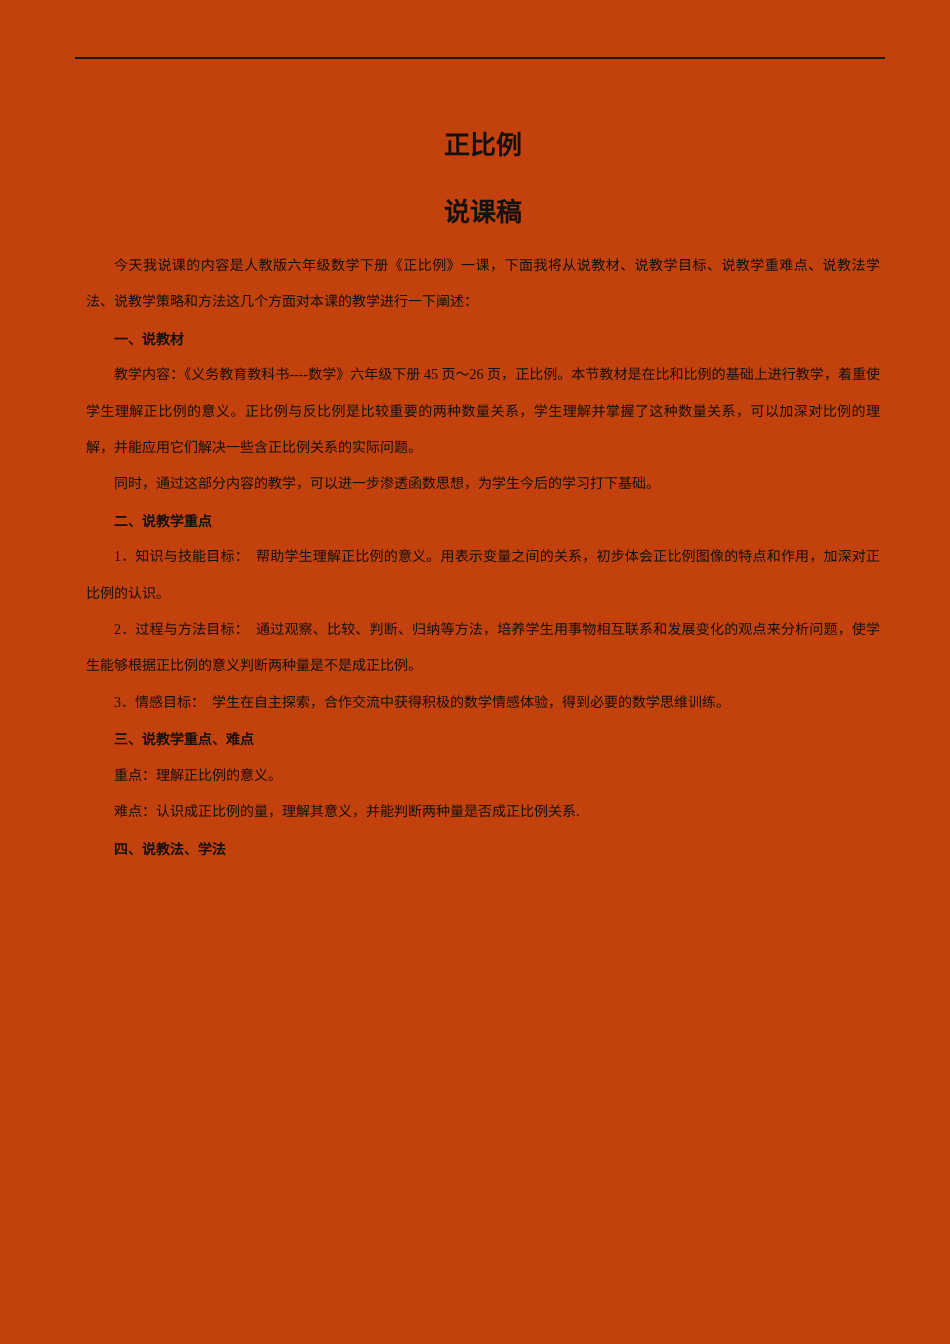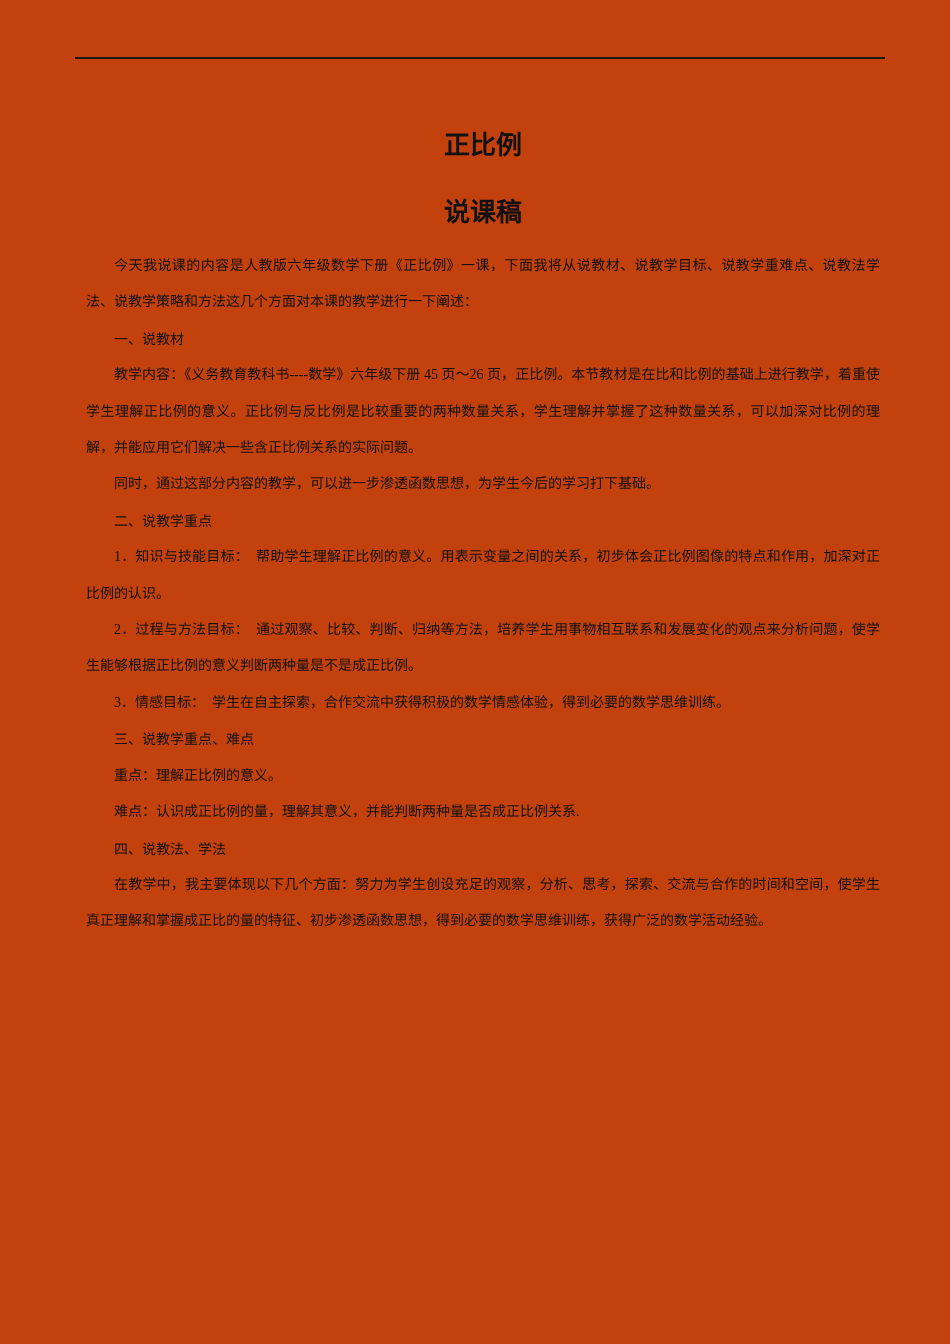--- a/index.html
+++ b/index.html
@@ -46,21 +46,21 @@
     font-size: 14px;
     line-height: 36.4px;
     text-indent: 2em;
     text-align: justify;
     text-justify: inter-ideograph;
     word-break: break-all;
     color: #111111;
   }
   .block.heading {
     font-family: "Liberation Sans", "DejaVu Sans", sans-serif;
-    font-weight: normal;
+    font-weight: bold;
     text-align: left;
   }
 </style>
 </head>
 <body>
 
 <div class="page">
   <div class="header-rule"></div>
   <div class="doc">
     <h1 class="doc-title">正比例</h1>
@@ -71,15 +71,14 @@
     <p class="block">教学内容：《义务教育教科书----数学》六年级下册 45 页～26 页，正比例。本节教材是在比和比例的基础上进行教学，着重使学生理解正比例的意义。正比例与反比例是比较重要的两种数量关系，学生理解并掌握了这种数量关系，可以加深对比例的理解，并能应用它们解决一些含正比例关系的实际问题。</p>
     <p class="block">同时，通过这部分内容的教学，可以进一步渗透函数思想，为学生今后的学习打下基础。</p>
     <p class="block heading">二、说教学重点</p>
     <p class="block">1．知识与技能目标：　帮助学生理解正比例的意义。用表示变量之间的关系，初步体会正比例图像的特点和作用，加深对正比例的认识。</p>
     <p class="block">2．过程与方法目标：　通过观察、比较、判断、归纳等方法，培养学生用事物相互联系和发展变化的观点来分析问题，使学生能够根据正比例的意义判断两种量是不是成正比例。</p>
     <p class="block">3．情感目标：　学生在自主探索，合作交流中获得积极的数学情感体验，得到必要的数学思维训练。</p>
     <p class="block heading">三、说教学重点、难点</p>
     <p class="block">重点：理解正比例的意义。</p>
     <p class="block">难点：认识成正比例的量，理解其意义，并能判断两种量是否成正比例关系.</p>
     <p class="block heading">四、说教法、学法</p>
-    <p class="block">在教学中，我主要体现以下几个方面：努力为学生创设充足的观察，分析、思考，探索、交流与合作的时间和空间，使学生真正理解和掌握成正比的量的特征、初步渗透函数思想，得到必要的数学思维训练，获得广泛的数学活动经验。</p>
   </div>
 </div>
 
 </body></html>

